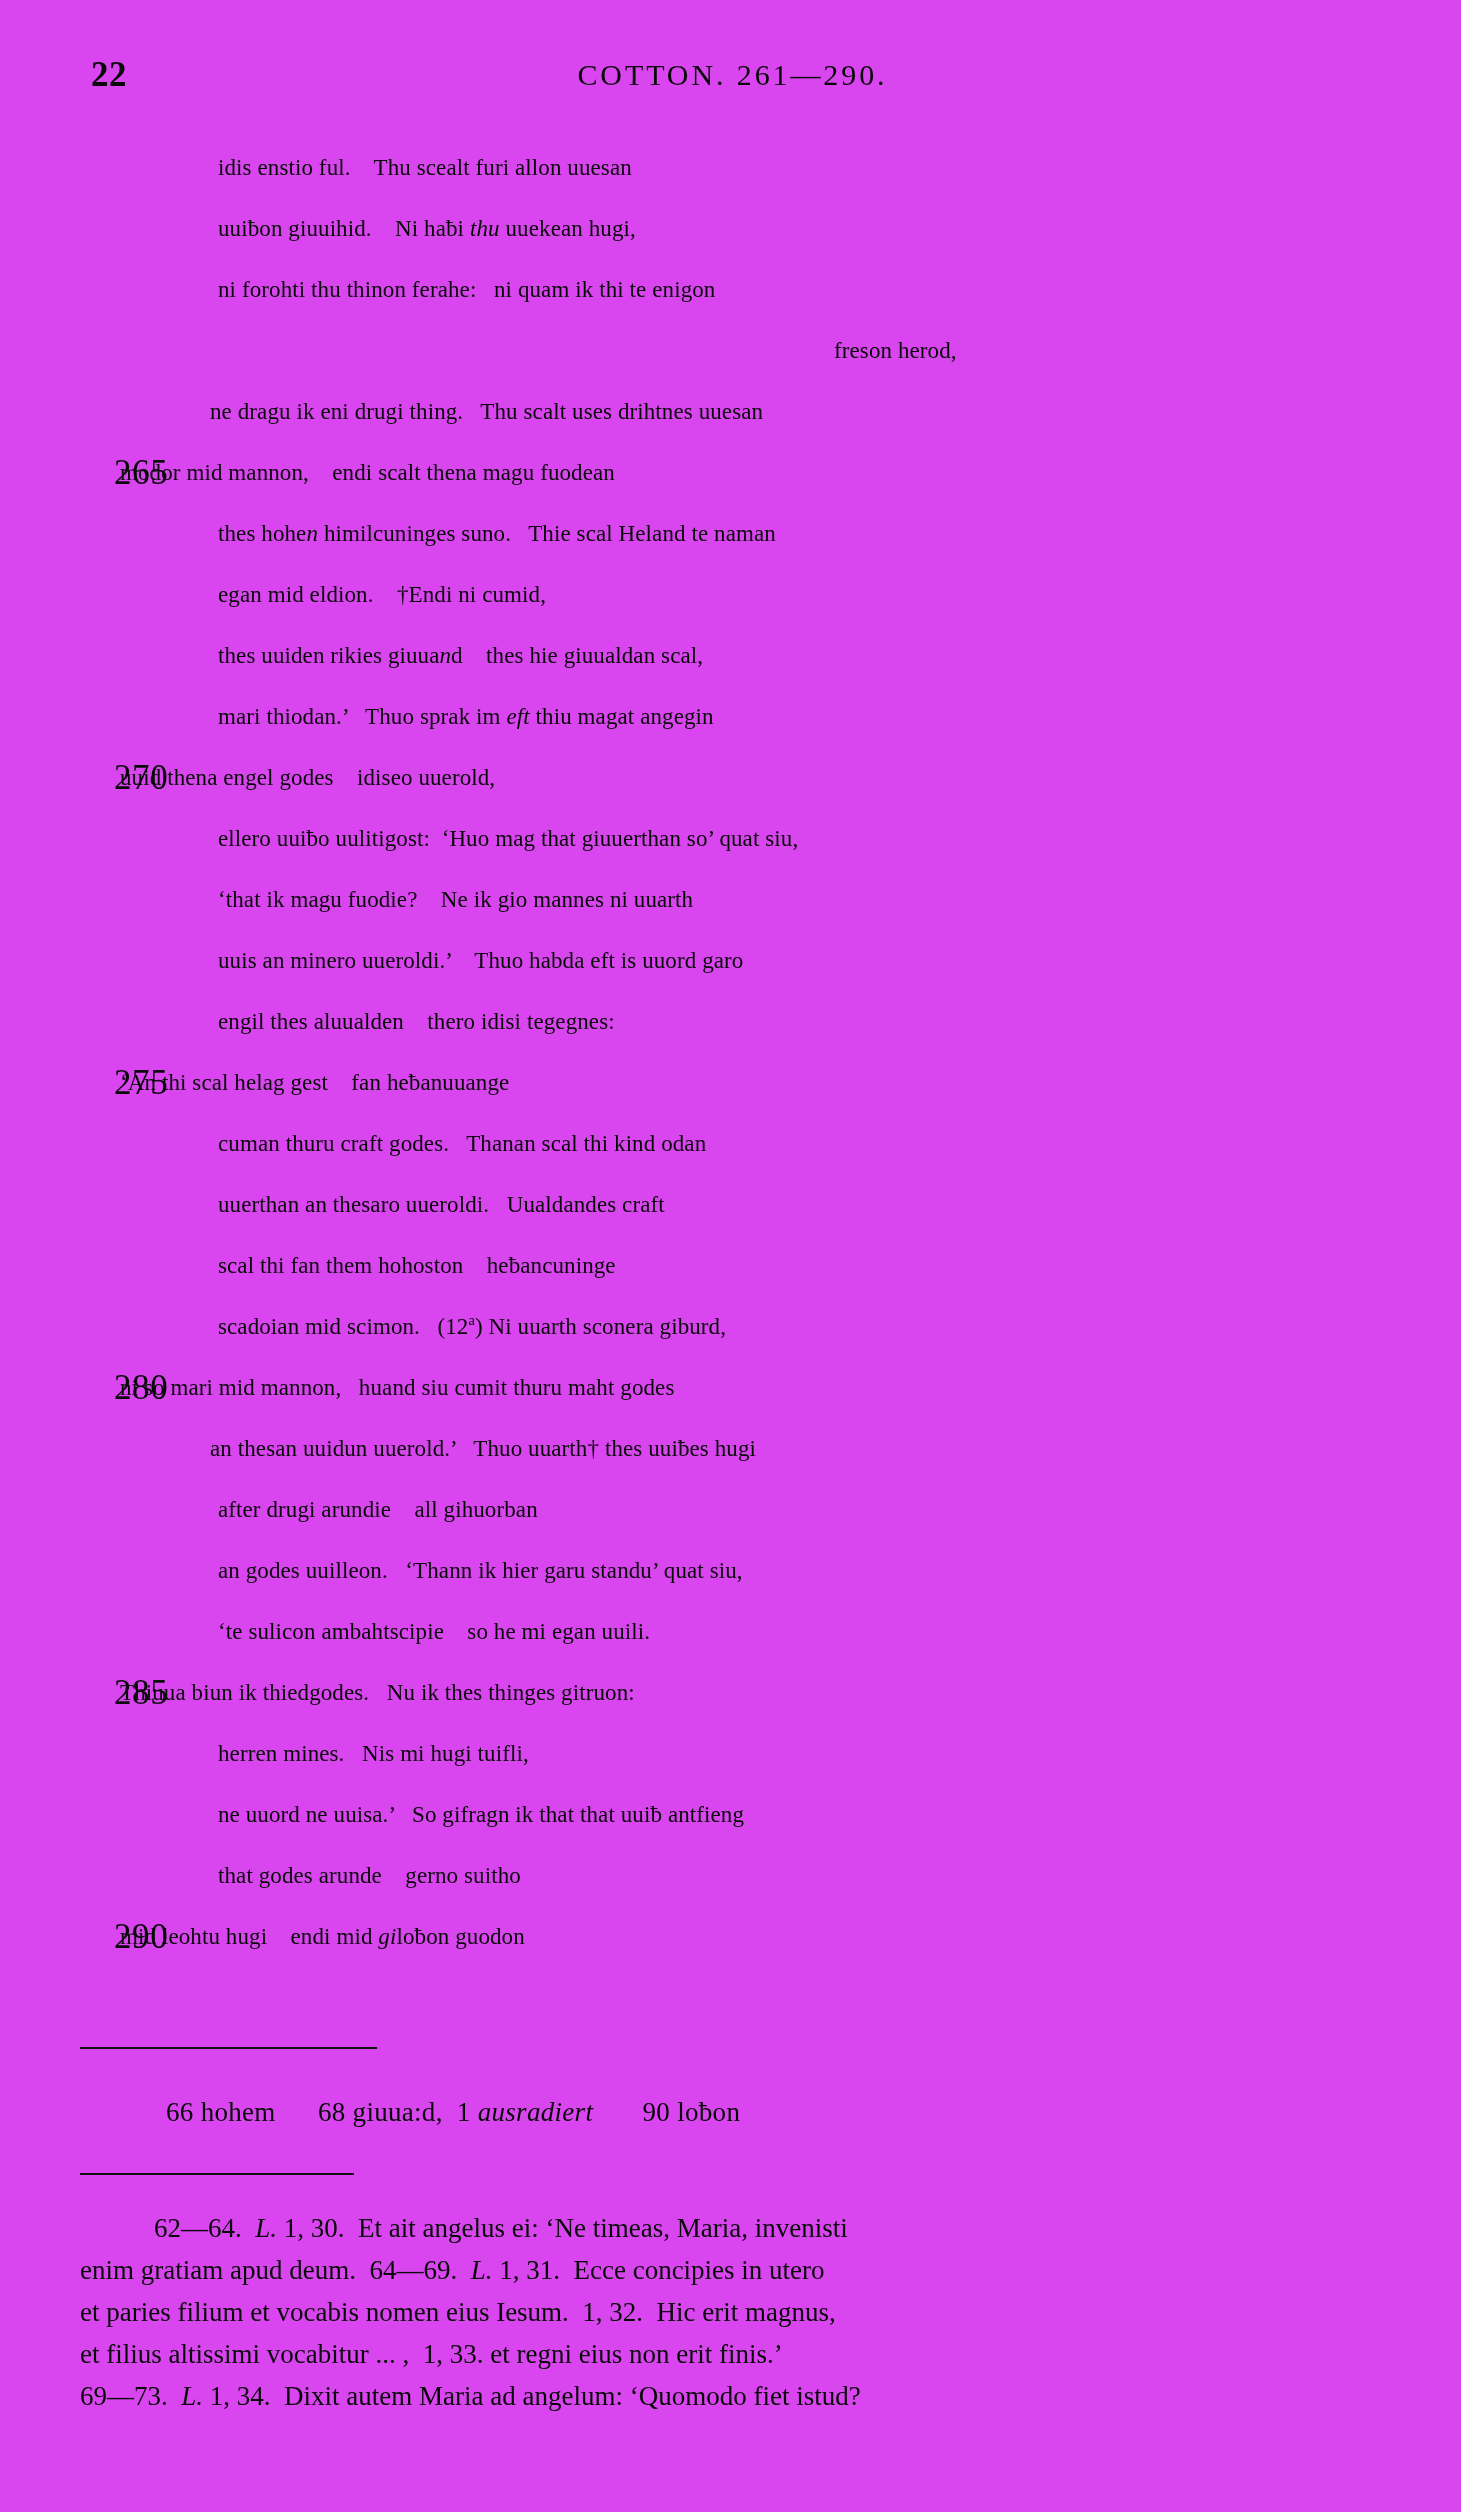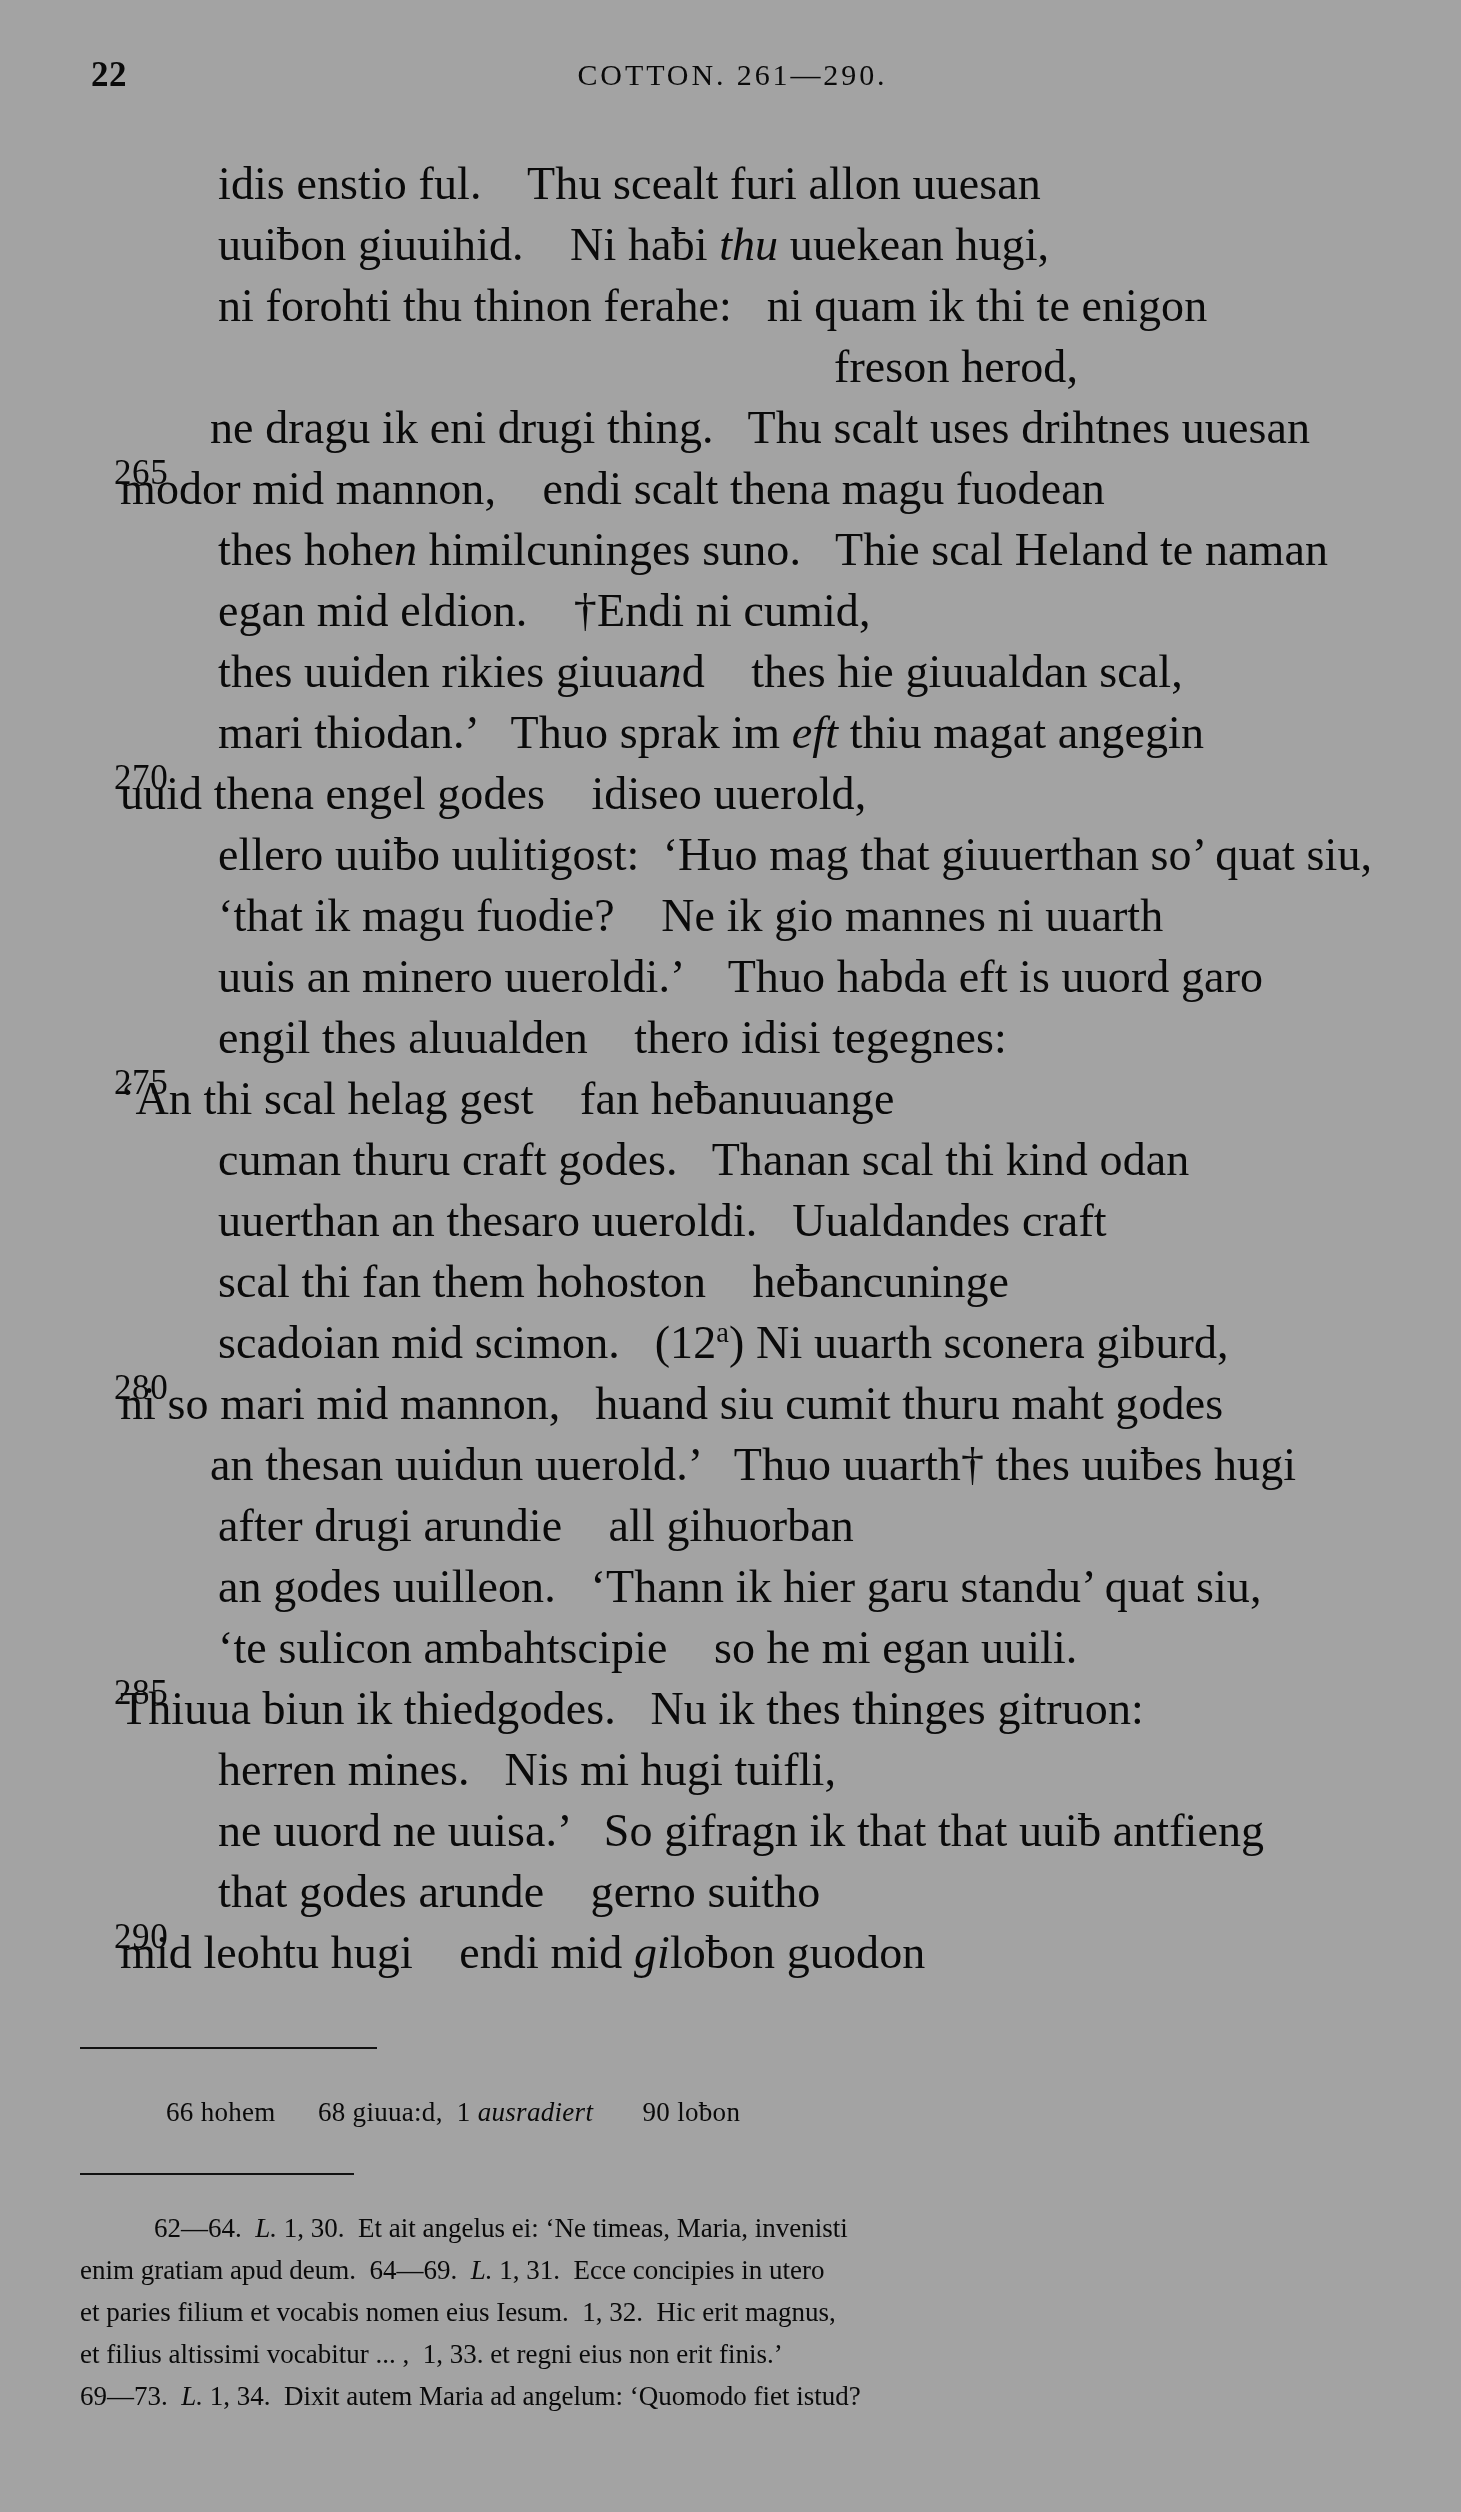--- a/index.html
+++ b/index.html
@@ -5,21 +5,21 @@
   html, body {
     margin: 0;
     padding: 0;
     background: #ffffff;
   }
 
   .page {
     position: relative;
     width: 1462px;
     height: 2512px;
-    background: #a3a3a3;
+    background: #d946ef;
     font-family: "Liberation Serif", "DejaVu Serif", serif;
     color: #0a0a0a;
     overflow: hidden;
   }
 
   
   .running-head {
     position: absolute;
     top: 55px;
     left: 0;
@@ -64,22 +64,22 @@
     position: absolute;
     left: 114px;
     top: 0;
     width: 97px;
     text-align: left;
     font-size: 35px;
     letter-spacing: 0.6px;
   }
   .vtext {
     position: absolute;
-    top: 16px;
-    font-size: 46px;
+    top: 0;
+    font-size: 23px;
     white-space: pre;
     text-align: center;
   }
   
   .i-a { left: 218px; }    
   .i-b { left: 120px; }    
   .i-c { left: 210px; }
   .i-d { left: 834px; }
 
   .it { font-style: italic; }

